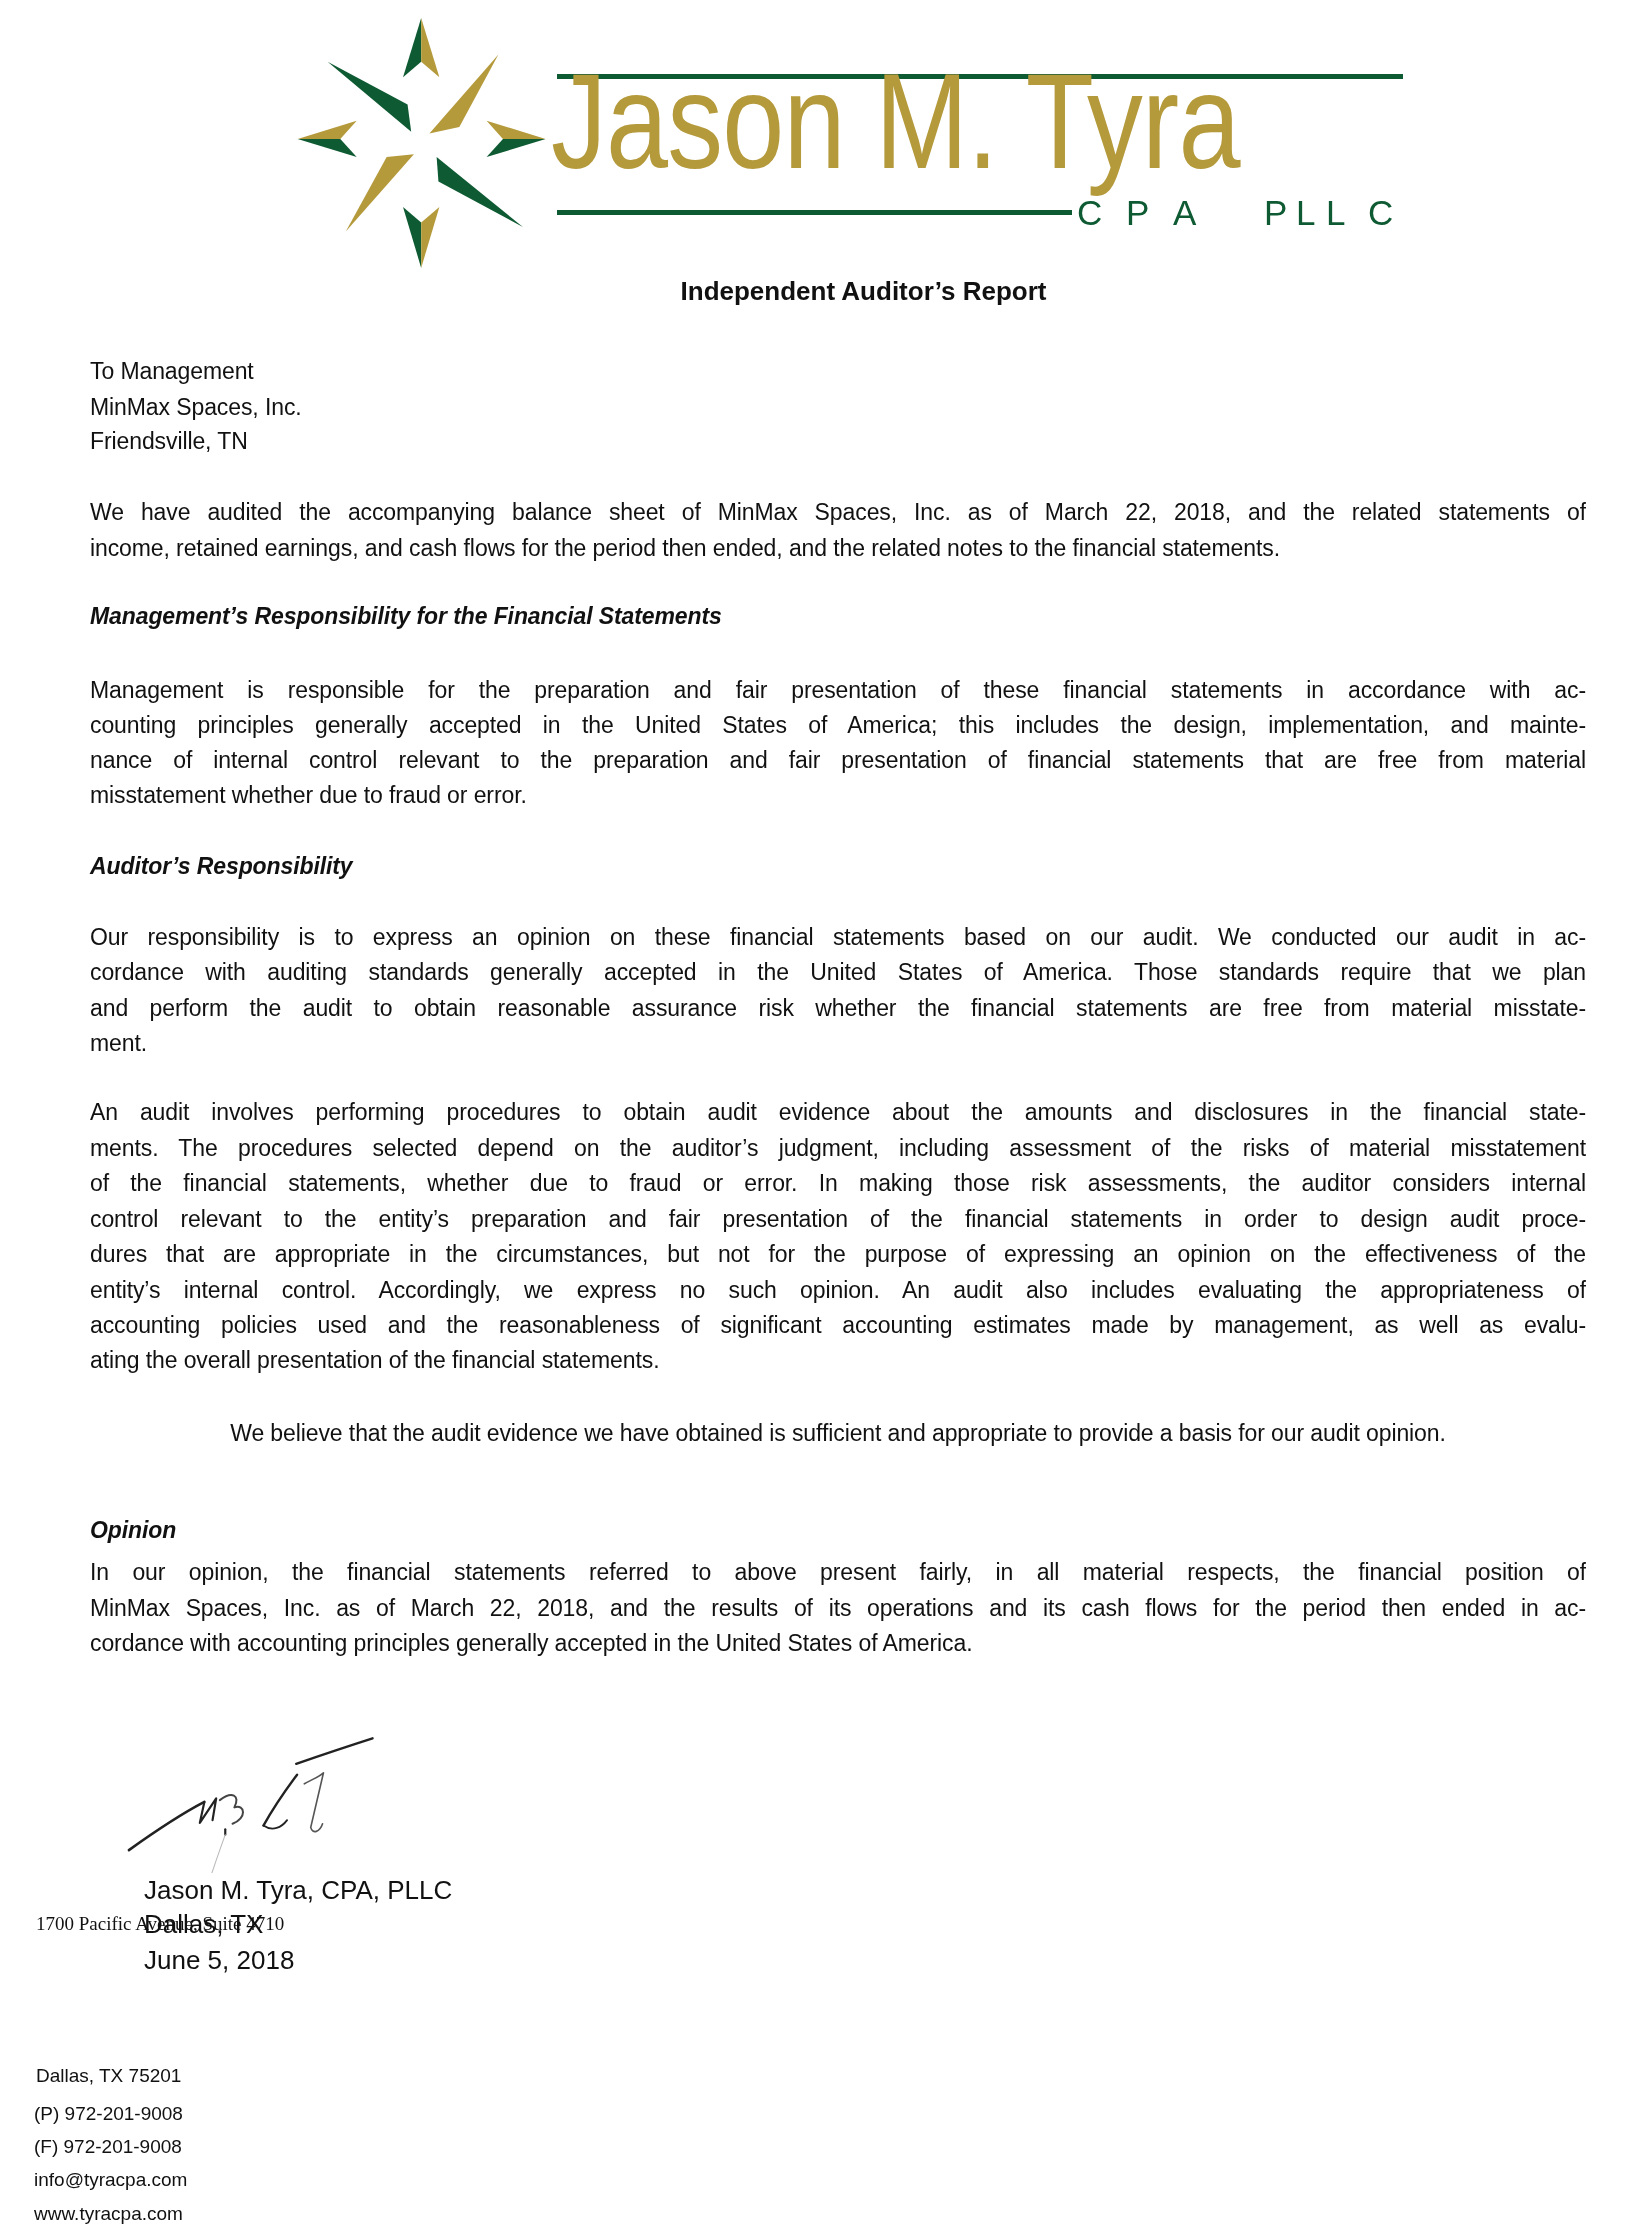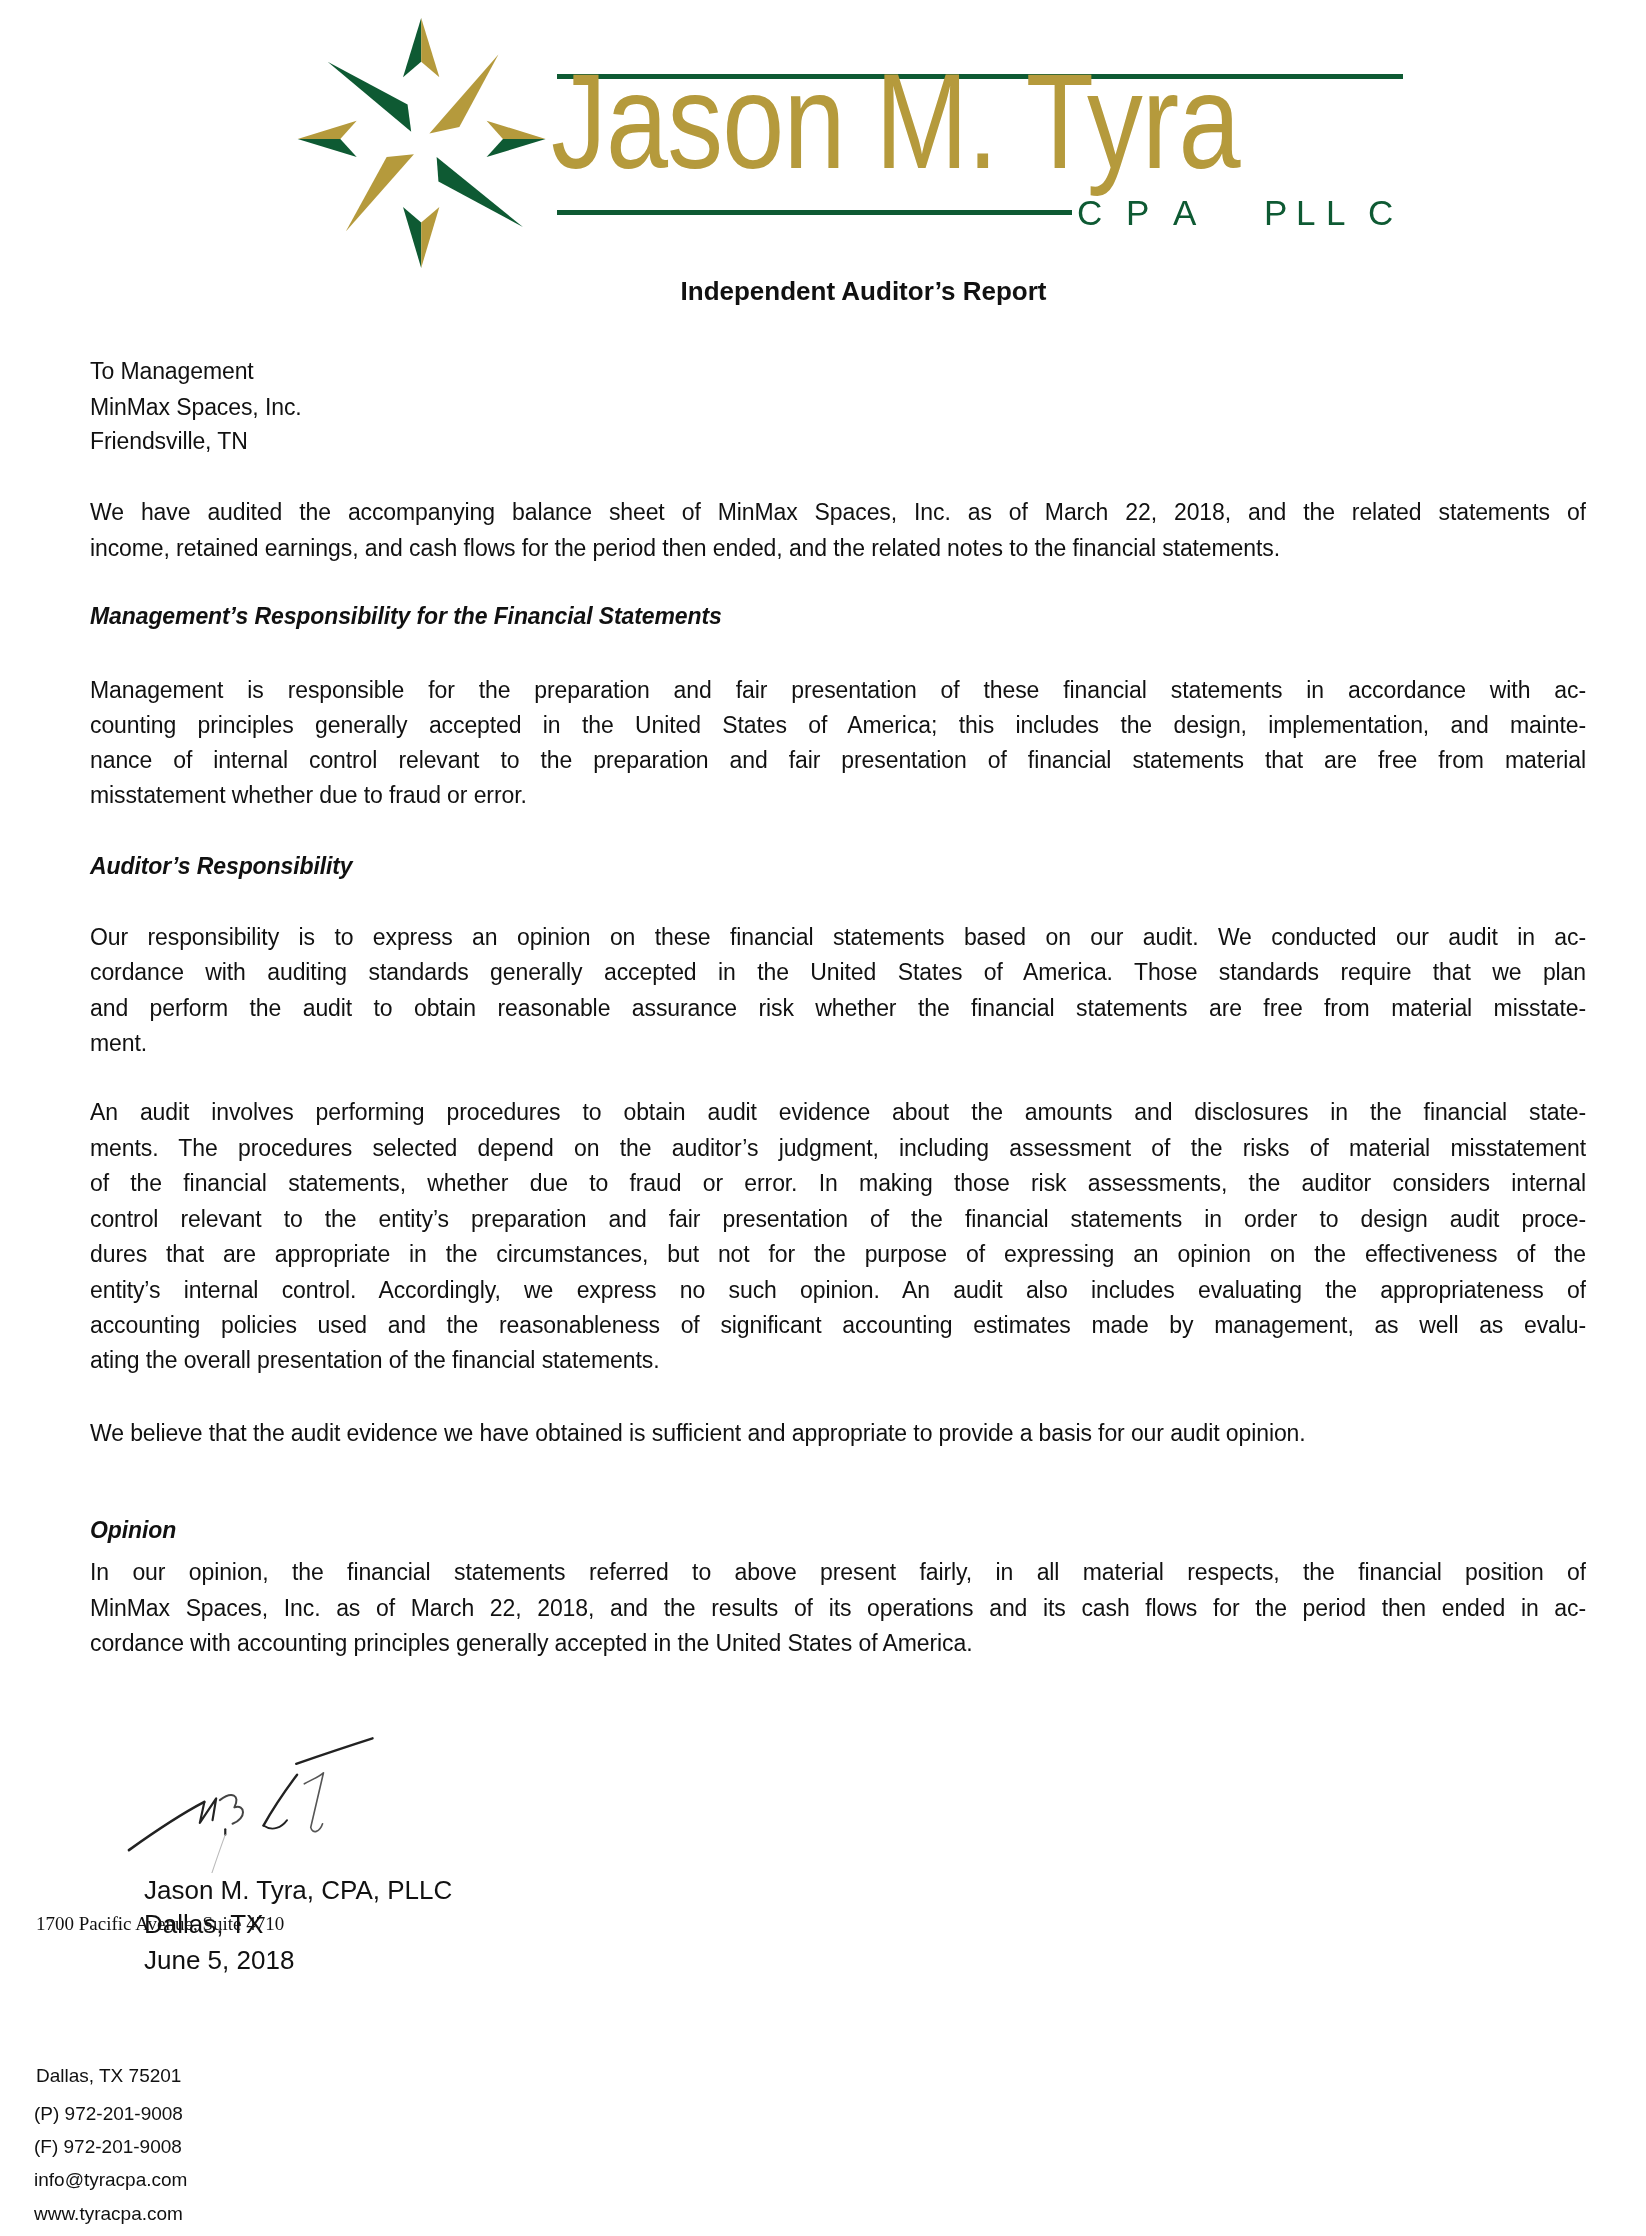--- a/index.html
+++ b/index.html
@@ -93,21 +93,21 @@
   <div class="line just" style="top:1098px;">An audit involves performing procedures to obtain audit evidence about the amounts and disclosures in the financial state-</div>
   <div class="line just" style="top:1134px;">ments. The procedures selected depend on the auditor’s judgment, including assessment of the risks of material misstatement</div>
   <div class="line just" style="top:1169px;">of the financial statements, whether due to fraud or error. In making those risk assessments, the auditor considers internal</div>
   <div class="line just" style="top:1205px;">control relevant to the entity’s preparation and fair presentation of the financial statements in order to design audit proce-</div>
   <div class="line just" style="top:1240px;">dures that are appropriate in the circumstances, but not for the purpose of expressing an opinion on the effectiveness of the</div>
   <div class="line just" style="top:1276px;">entity’s internal control. Accordingly, we express no such opinion. An audit also includes evaluating the appropriateness of</div>
   <div class="line just" style="top:1311px;">accounting policies used and the reasonableness of significant accounting estimates made by management, as well as evalu-</div>
   <div class="line" style="top:1346px;">ating the overall presentation of the financial statements.</div>
 </div>
 <div>
-  <div class="line" style="top:1419px;">We believe that the audit evidence we have obtained is sufficient and appropriate to provide a basis for our audit opinion.</div>
+  <div class="line" style="top:1419px;text-align:center;">We believe that the audit evidence we have obtained is sufficient and appropriate to provide a basis for our audit opinion.</div>
 </div>
 
 <div class="line head" style="top:1488px;margin-top:28px;">Opinion</div>
 <div>
   <div class="line just" style="top:1558px;">In our opinion, the financial statements referred to above present fairly, in all material respects, the financial position of</div>
   <div class="line just" style="top:1594px;">MinMax Spaces, Inc. as of March 22, 2018, and the results of its operations and its cash flows for the period then ended in ac-</div>
   <div class="line" style="top:1629px;">cordance with accounting principles generally accepted in the United States of America.</div>
 </div>
 
 <svg id="signature" viewBox="0 0 330 190">

